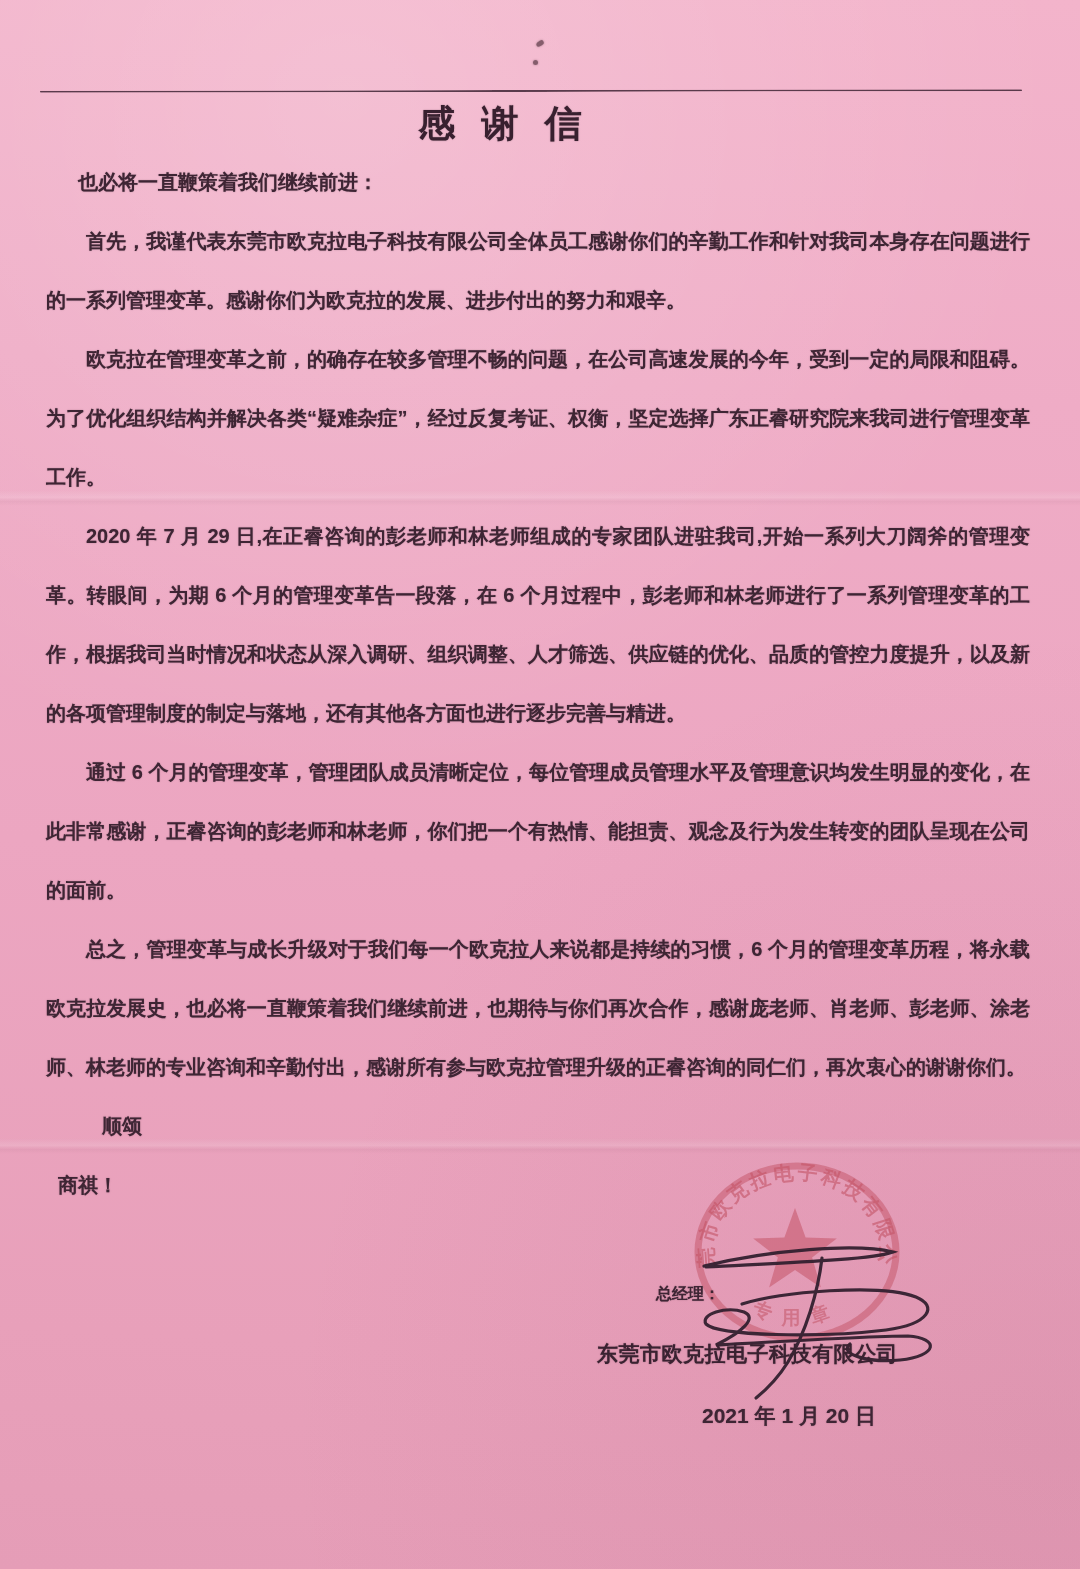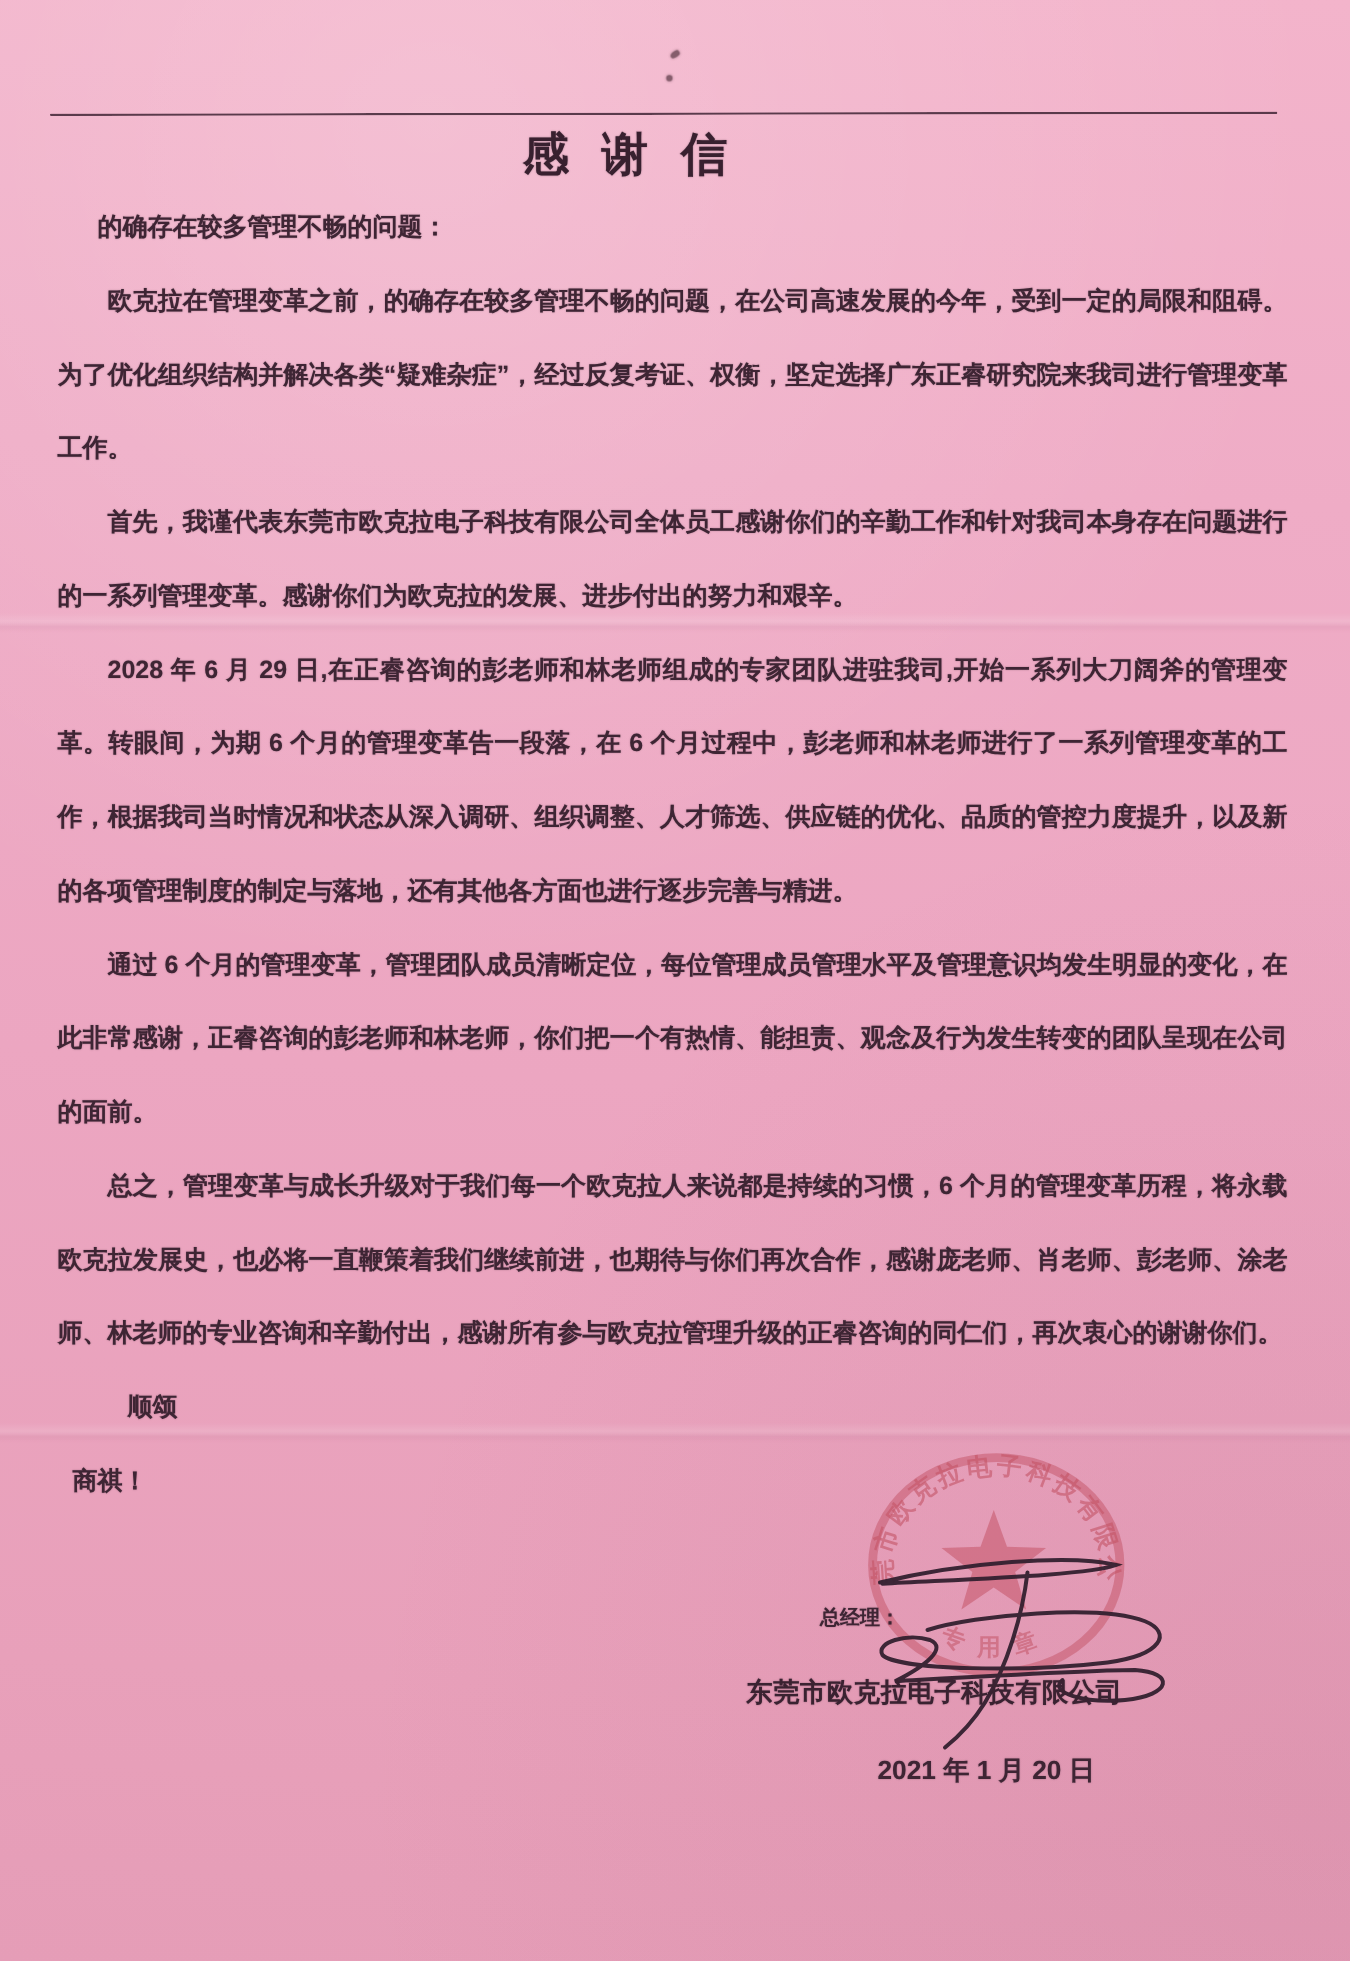--- a/index.html
+++ b/index.html
@@ -79,24 +79,24 @@
 <body>
 
 <div class="scene">
   <div class="paper">
 
     <div class="rule"></div>
 
     <h1 class="title">感 谢 信</h1>
 
     <div class="body">
-      <p class="salutation">的确存在较多管理不畅的问题：</p>
+      <p class="salutation">也必将一直鞭策着我们继续前进：</p>
+      <p class="para">首先，我谨代表东莞市欧克拉电子科技有限公司全体员工感谢你们的辛勤工作和针对我司本身存在问题进行的一系列管理变革。感谢你们为欧克拉的发展、进步付出的努力和艰辛。</p>
       <p class="para">欧克拉在管理变革之前，的确存在较多管理不畅的问题，在公司高速发展的今年，受到一定的局限和阻碍。为了优化组织结构并解决各类“疑难杂症”，经过反复考证、权衡，坚定选择广东正睿研究院来我司进行管理变革工作。</p>
-      <p class="para">首先，我谨代表东莞市欧克拉电子科技有限公司全体员工感谢你们的辛勤工作和针对我司本身存在问题进行的一系列管理变革。感谢你们为欧克拉的发展、进步付出的努力和艰辛。</p>
-      <p class="para">2028 年 6 月 29 日,在正睿咨询的彭老师和林老师组成的专家团队进驻我司,开始一系列大刀阔斧的管理变革。转眼间，为期 6 个月的管理变革告一段落，在 6 个月过程中，彭老师和林老师进行了一系列管理变革的工作，根据我司当时情况和状态从深入调研、组织调整、人才筛选、供应链的优化、品质的管控力度提升，以及新的各项管理制度的制定与落地，还有其他各方面也进行逐步完善与精进。</p>
+      <p class="para">2020 年 7 月 29 日,在正睿咨询的彭老师和林老师组成的专家团队进驻我司,开始一系列大刀阔斧的管理变革。转眼间，为期 6 个月的管理变革告一段落，在 6 个月过程中，彭老师和林老师进行了一系列管理变革的工作，根据我司当时情况和状态从深入调研、组织调整、人才筛选、供应链的优化、品质的管控力度提升，以及新的各项管理制度的制定与落地，还有其他各方面也进行逐步完善与精进。</p>
       <p class="para">通过 6 个月的管理变革，管理团队成员清晰定位，每位管理成员管理水平及管理意识均发生明显的变化，在此非常感谢，正睿咨询的彭老师和林老师，你们把一个有热情、能担责、观念及行为发生转变的团队呈现在公司的面前。</p>
       <p class="para">总之，管理变革与成长升级对于我们每一个欧克拉人来说都是持续的习惯，6 个月的管理变革历程，将永载欧克拉发展史，也必将一直鞭策着我们继续前进，也期待与你们再次合作，感谢庞老师、肖老师、彭老师、涂老师、林老师的专业咨询和辛勤付出，感谢所有参与欧克拉管理升级的正睿咨询的同仁们，再次衷心的谢谢你们。</p>
       <p class="shunsong">顺颂</p>
       <p class="shangqi">商祺！</p>
     </div>
 
     <svg class="overlay-svg" width="1080" height="1569" viewBox="0 0 1080 1569" xmlns="http://www.w3.org/2000/svg">
       <g opacity="0.95">
         <ellipse cx="797" cy="1252" rx="99" ry="86" fill="none" stroke="#c25062" stroke-width="7" opacity="0.5"></ellipse>
         <polygon points="795,1208 805.6,1237.4 836.8,1238.4 812.1,1257.6 820.9,1287.6 795,1270 769.1,1287.6 777.9,1257.6 753.2,1238.4 784.4,1237.4" fill="#c25062" opacity="0.55"></polygon>

